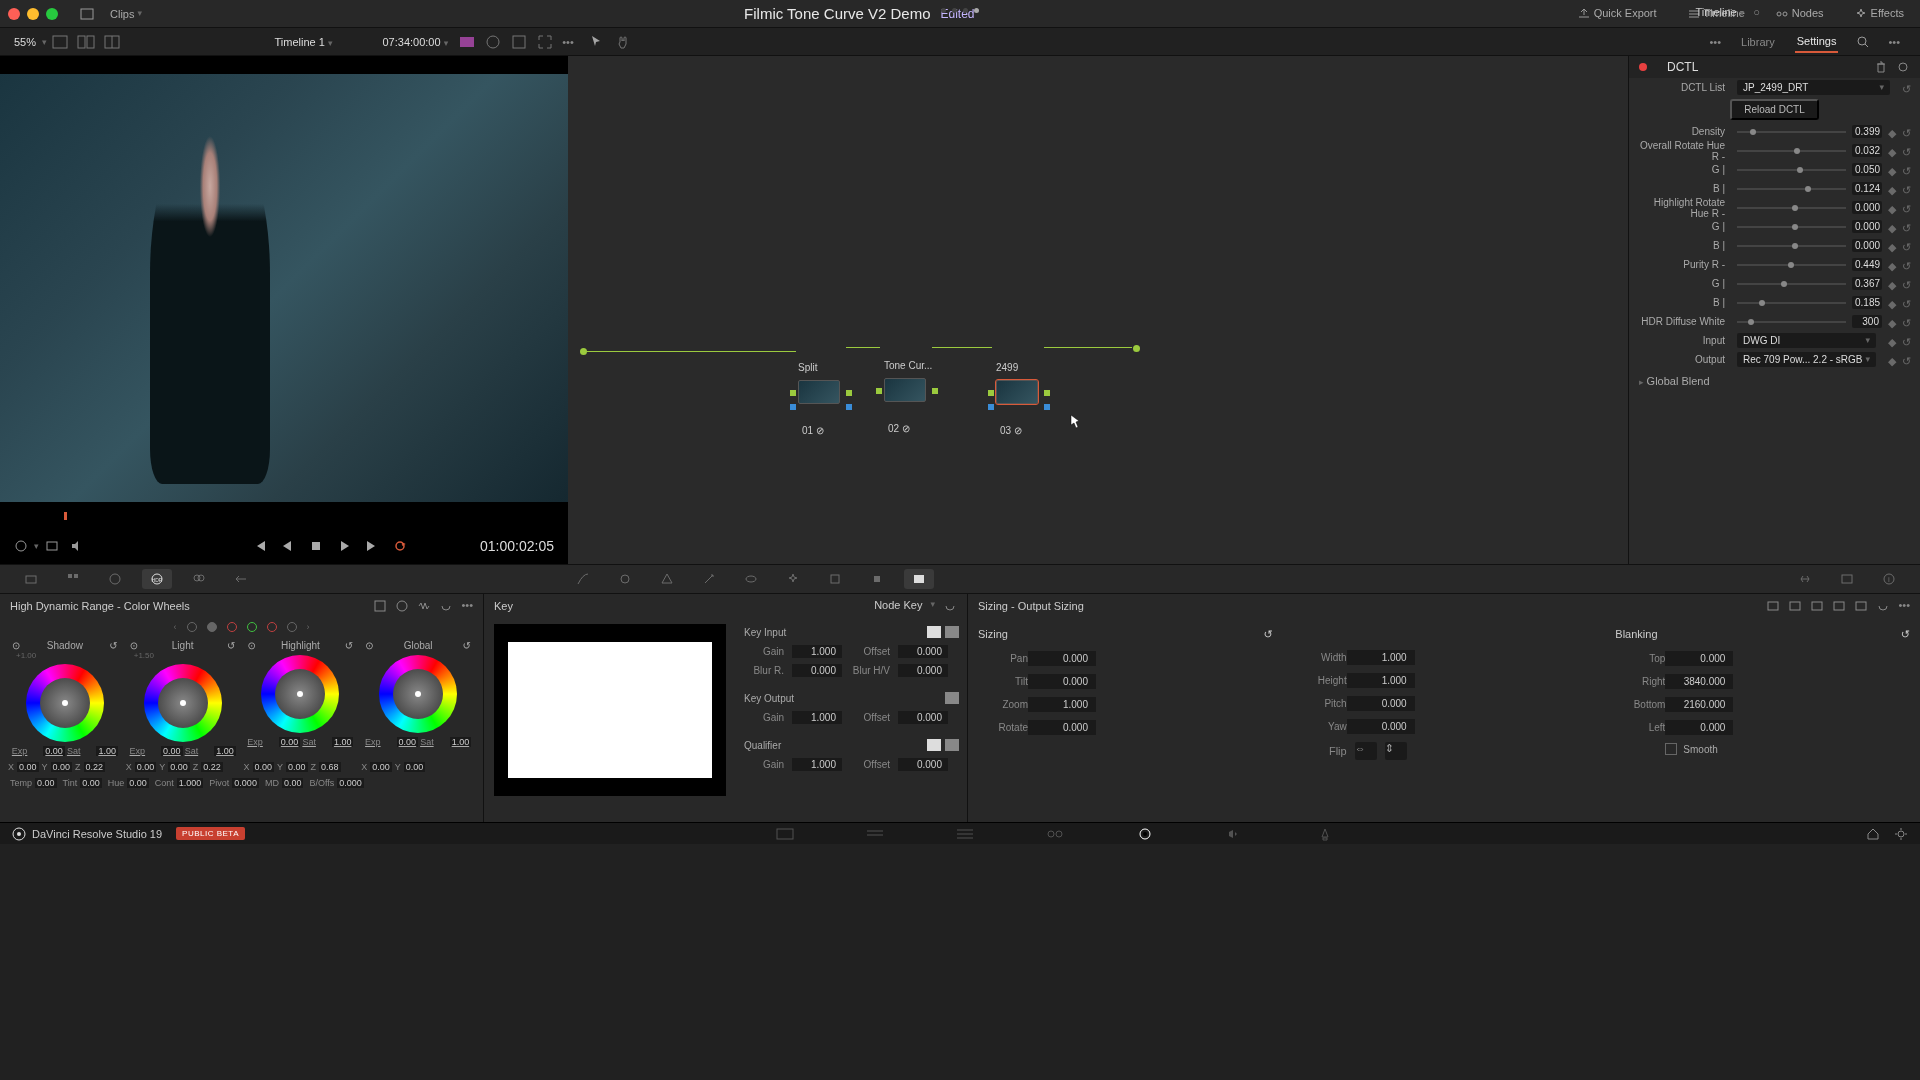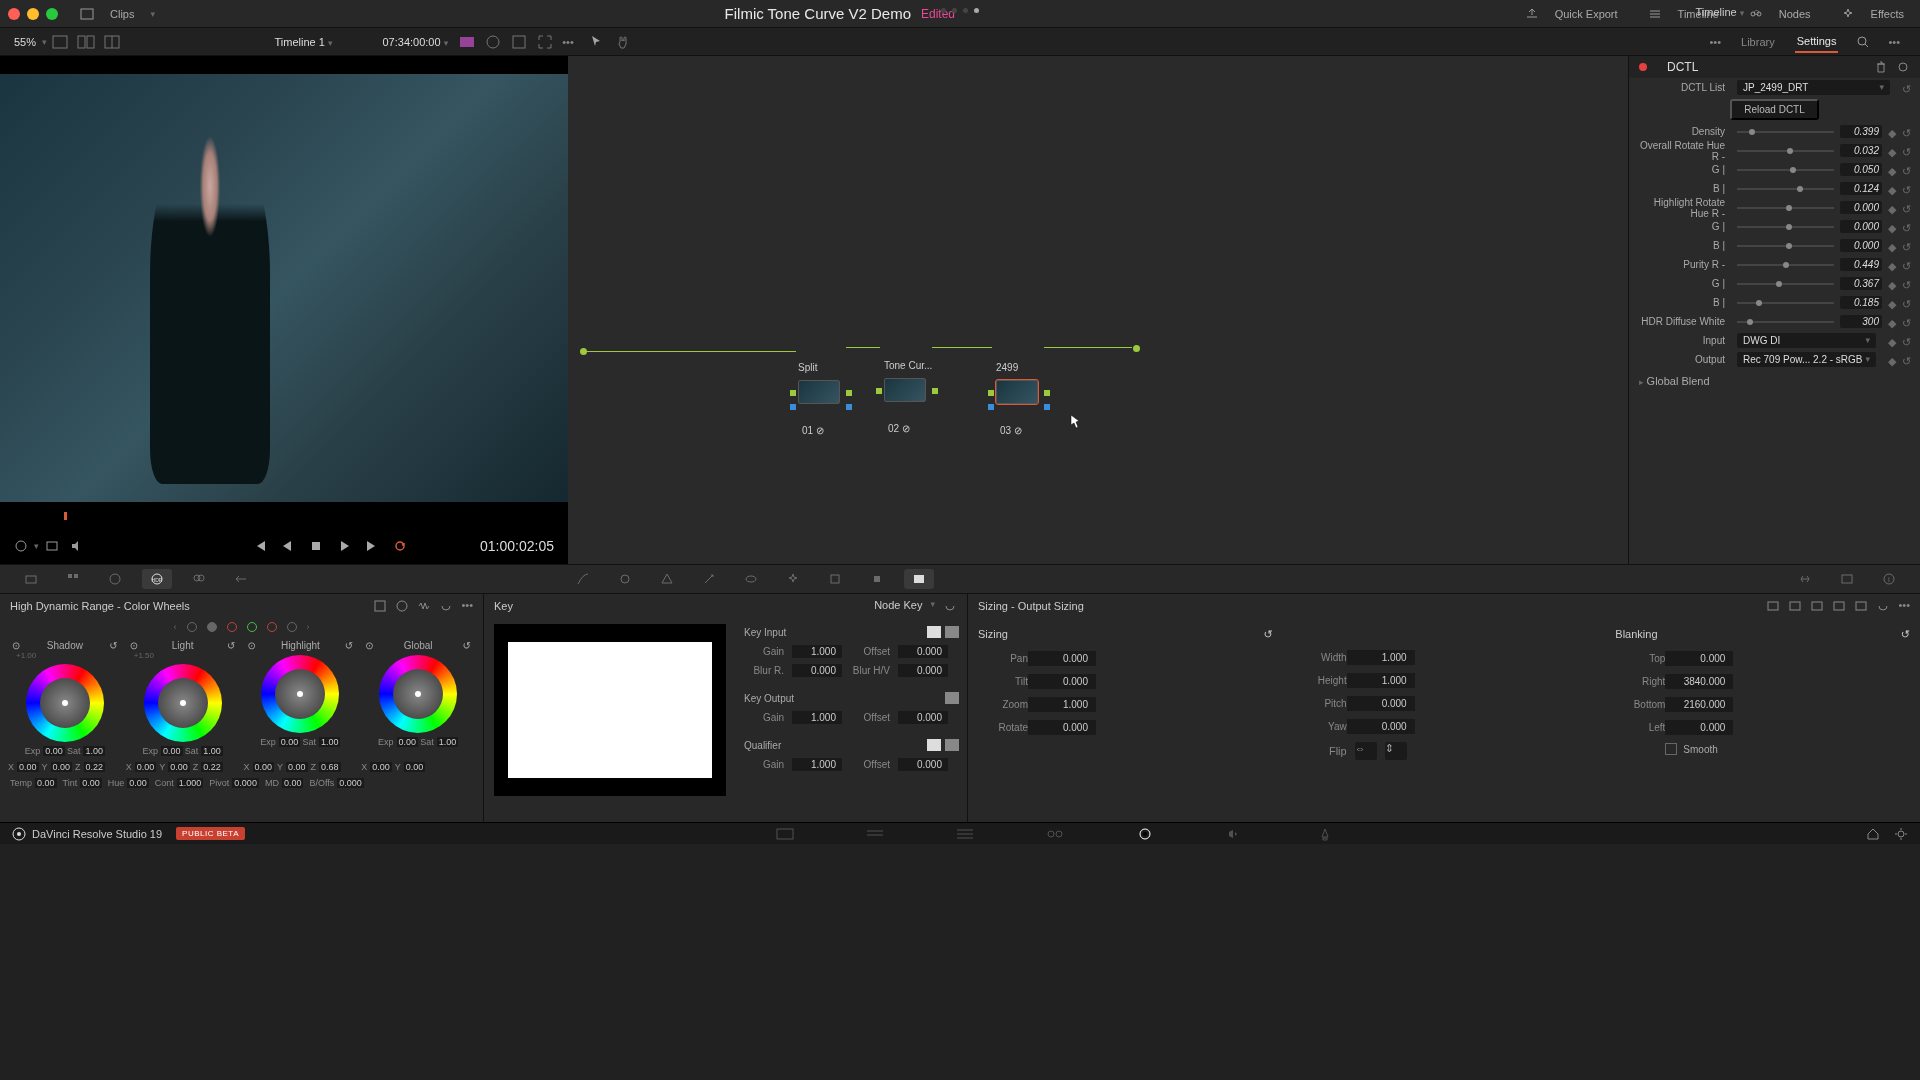--- a/index.html
+++ b/index.html
@@ -1,24 +1,24 @@
 <!DOCTYPE html>
 <html><head>
 <meta charset="utf-8">
 <style>
 * { margin: 0; padding: 0; box-sizing: border-box; font-family: -apple-system, BlinkMacSystemFont, "Segoe UI", sans-serif; }
 body { background: #212121; color: #aaa; font-size: 11px; overflow: hidden; width: 1920px; height: 1080px; }
 .titlebar { height: 28px; background: #282828; display: flex; align-items: center; padding: 0 8px; border-bottom: 1px solid #111; }
 .traffic-lights { display: flex; gap: 7px; margin-right: 14px; }
 .traffic-lights span { width: 12px; height: 12px; border-radius: 50%; }
 .tl-red { background: #ff5f56; } .tl-yellow { background: #ffbd2e; } .tl-green { background: #27c93f; }
-.titlebar-btn { padding: 3px 8px; color: #aaa; border-radius: 3px; display: flex; align-items: center; gap: 16px; }
+.titlebar-btn { padding: 3px 8px; color: #aaa; border-radius: 3px; display: flex; align-items: flex-start; gap: 3px; }
 .titlebar-center { flex: 1; display: flex; justify-content: center; align-items: center; gap: 10px; }
 .project-title { color: #e8e8e8; font-size: 15px; }
-.project-status { color: #ec4899; font-size: 12px; }
+.project-status { color: #c4b5fd; font-size: 12px; }
 .titlebar-right { display: flex; gap: 14px; align-items: center; }
 
 .toolbar2 { height: 28px; background: #212121; display: flex; align-items: center; padding: 0 8px; border-bottom: 1px solid #111; }
 .zoom-sel { color: #ddd; padding: 0 6px; }
 .tool-icon { width: 18px; height: 18px; margin: 0 4px; opacity: 0.7; }
 .timeline-label { color: #ddd; margin-left: 150px; margin-right: 20px; }
 .timecode-top { color: #ddd; margin-left: 30px; }
 .toolbar2-right { margin-left: auto; display: flex; gap: 18px; align-items: center; padding-right: 12px; }
 .tab-item { color: #888; padding: 4px 2px; }
 .tab-item.active { color: #e8e8e8; border-bottom: 2px solid #d85a3a; }
@@ -47,21 +47,21 @@
 
 .inspector { width: 292px; background: #2a2a2a; border-left: 1px solid #111; display: flex; flex-direction: column; }
 .insp-header { height: 22px; background: #232323; display: flex; align-items: center; padding: 0 10px; gap: 20px; }
 .red-dot { width: 8px; height: 8px; background: #e84040; border-radius: 50%; }
 .insp-title { color: #ddd; font-size: 12px; }
 .insp-header-right { margin-left: auto; display: flex; gap: 8px; }
 .param-row { display: flex; align-items: center; height: 19px; padding: 0 8px; }
 .param-label { width: 94px; text-align: right; color: #aaa; font-size: 10px; padding-right: 6px; }
 .param-slider { flex: 1; height: 2px; background: #444; position: relative; margin: 0 6px; }
 .param-slider-handle { position: absolute; width: 6px; height: 6px; background: #888; border-radius: 50%; top: -2px; }
-.param-value { width: 42px; text-align: right; color: #ddd; font-size: 10px; background: #1a1a1a; padding: 1px 3px; border-radius: 2px; font-style: italic; }
+.param-value { width: 30px; text-align: right; color: #ddd; font-size: 10px; background: #1a1a1a; padding: 1px 3px; border-radius: 2px; }
 .param-icons { display: flex; gap: 4px; margin-left: 6px; }
 .param-icons span { width: 10px; height: 10px; opacity: 0.5; }
 .param-select { flex: 1; background: #1a1a1a; color: #ddd; font-size: 10px; padding: 2px 6px; margin: 0 6px; border-radius: 2px; display: flex; justify-content: space-between; }
 .reload-btn { background: #1a1a1a; color: #bbb; font-size: 10px; padding: 3px 12px; border-radius: 3px; margin: 2px auto; display: block; width: fit-content; }
 .global-blend { padding: 6px 10px; color: #aaa; font-size: 11px; }
 
 .mid-toolbar { height: 30px; background: #282828; border-top: 1px solid #111; border-bottom: 1px solid #111; display: flex; align-items: center; padding: 0 10px; }
 .mid-tool { width: 30px; height: 20px; margin: 0 6px; opacity: 0.6; display: flex; align-items: center; justify-content: center; }
 .mid-tool.active { background: #3a3a3a; border-radius: 3px; opacity: 1; }
 
@@ -71,21 +71,21 @@
 .panel-header-right { margin-left: auto; display: flex; gap: 8px; }
 .color-wheels-tabs { display: flex; justify-content: center; gap: 10px; height: 18px; align-items: center; }
 .cw-tab { width: 10px; height: 10px; border-radius: 50%; border: 1px solid #666; }
 .wheels-row { display: flex; padding: 4px 8px; gap: 4px; }
 .wheel-group { flex: 1; }
 .wheel-label-row { display: flex; align-items: center; justify-content: space-between; padding: 0 4px; font-size: 10px; color: #aaa; }
 .color-wheel { width: 78px; height: 78px; margin: 4px auto; border-radius: 50%; background: conic-gradient(from 0deg, #ff0080, #ff0000, #ff8000, #ffff00, #80ff00, #00ff00, #00ff80, #00ffff, #0080ff, #0000ff, #8000ff, #ff00ff, #ff0080); position: relative; }
 .color-wheel::after { content: ''; position: absolute; inset: 14px; border-radius: 50%; background: radial-gradient(circle, #888 0%, #333 100%); }
 .wheel-center { position: absolute; left: 50%; top: 50%; width: 6px; height: 6px; background: #fff; border-radius: 50%; transform: translate(-50%, -50%); z-index: 2; }
 .wheel-values { display: flex; gap: 2px; font-size: 9px; justify-content: center; }
-.wv { display: flex; gap: 3px; }
+.wv { display: flex; gap: 16px; text-decoration: underline; }
 .wv-label { color: #888; }
 .wv-val { color: #ccc; background: #1a1a1a; padding: 0 2px; }
 .xyz-row { display: flex; gap: 4px; padding: 2px 8px; font-size: 9px; }
 .xyz-group { display: flex; gap: 3px; }
 .bottom-params { display: flex; gap: 6px; padding: 4px 10px; font-size: 9px; }
 .bp { display: flex; gap: 3px; }
 
 .key-panel { width: 484px; border-right: 1px solid #111; }
 .key-preview { width: 232px; height: 172px; background: #fff; margin: 6px 10px; border: 14px solid #000; border-top-width: 18px; border-bottom-width: 18px; }
 .key-body { display: flex; }

